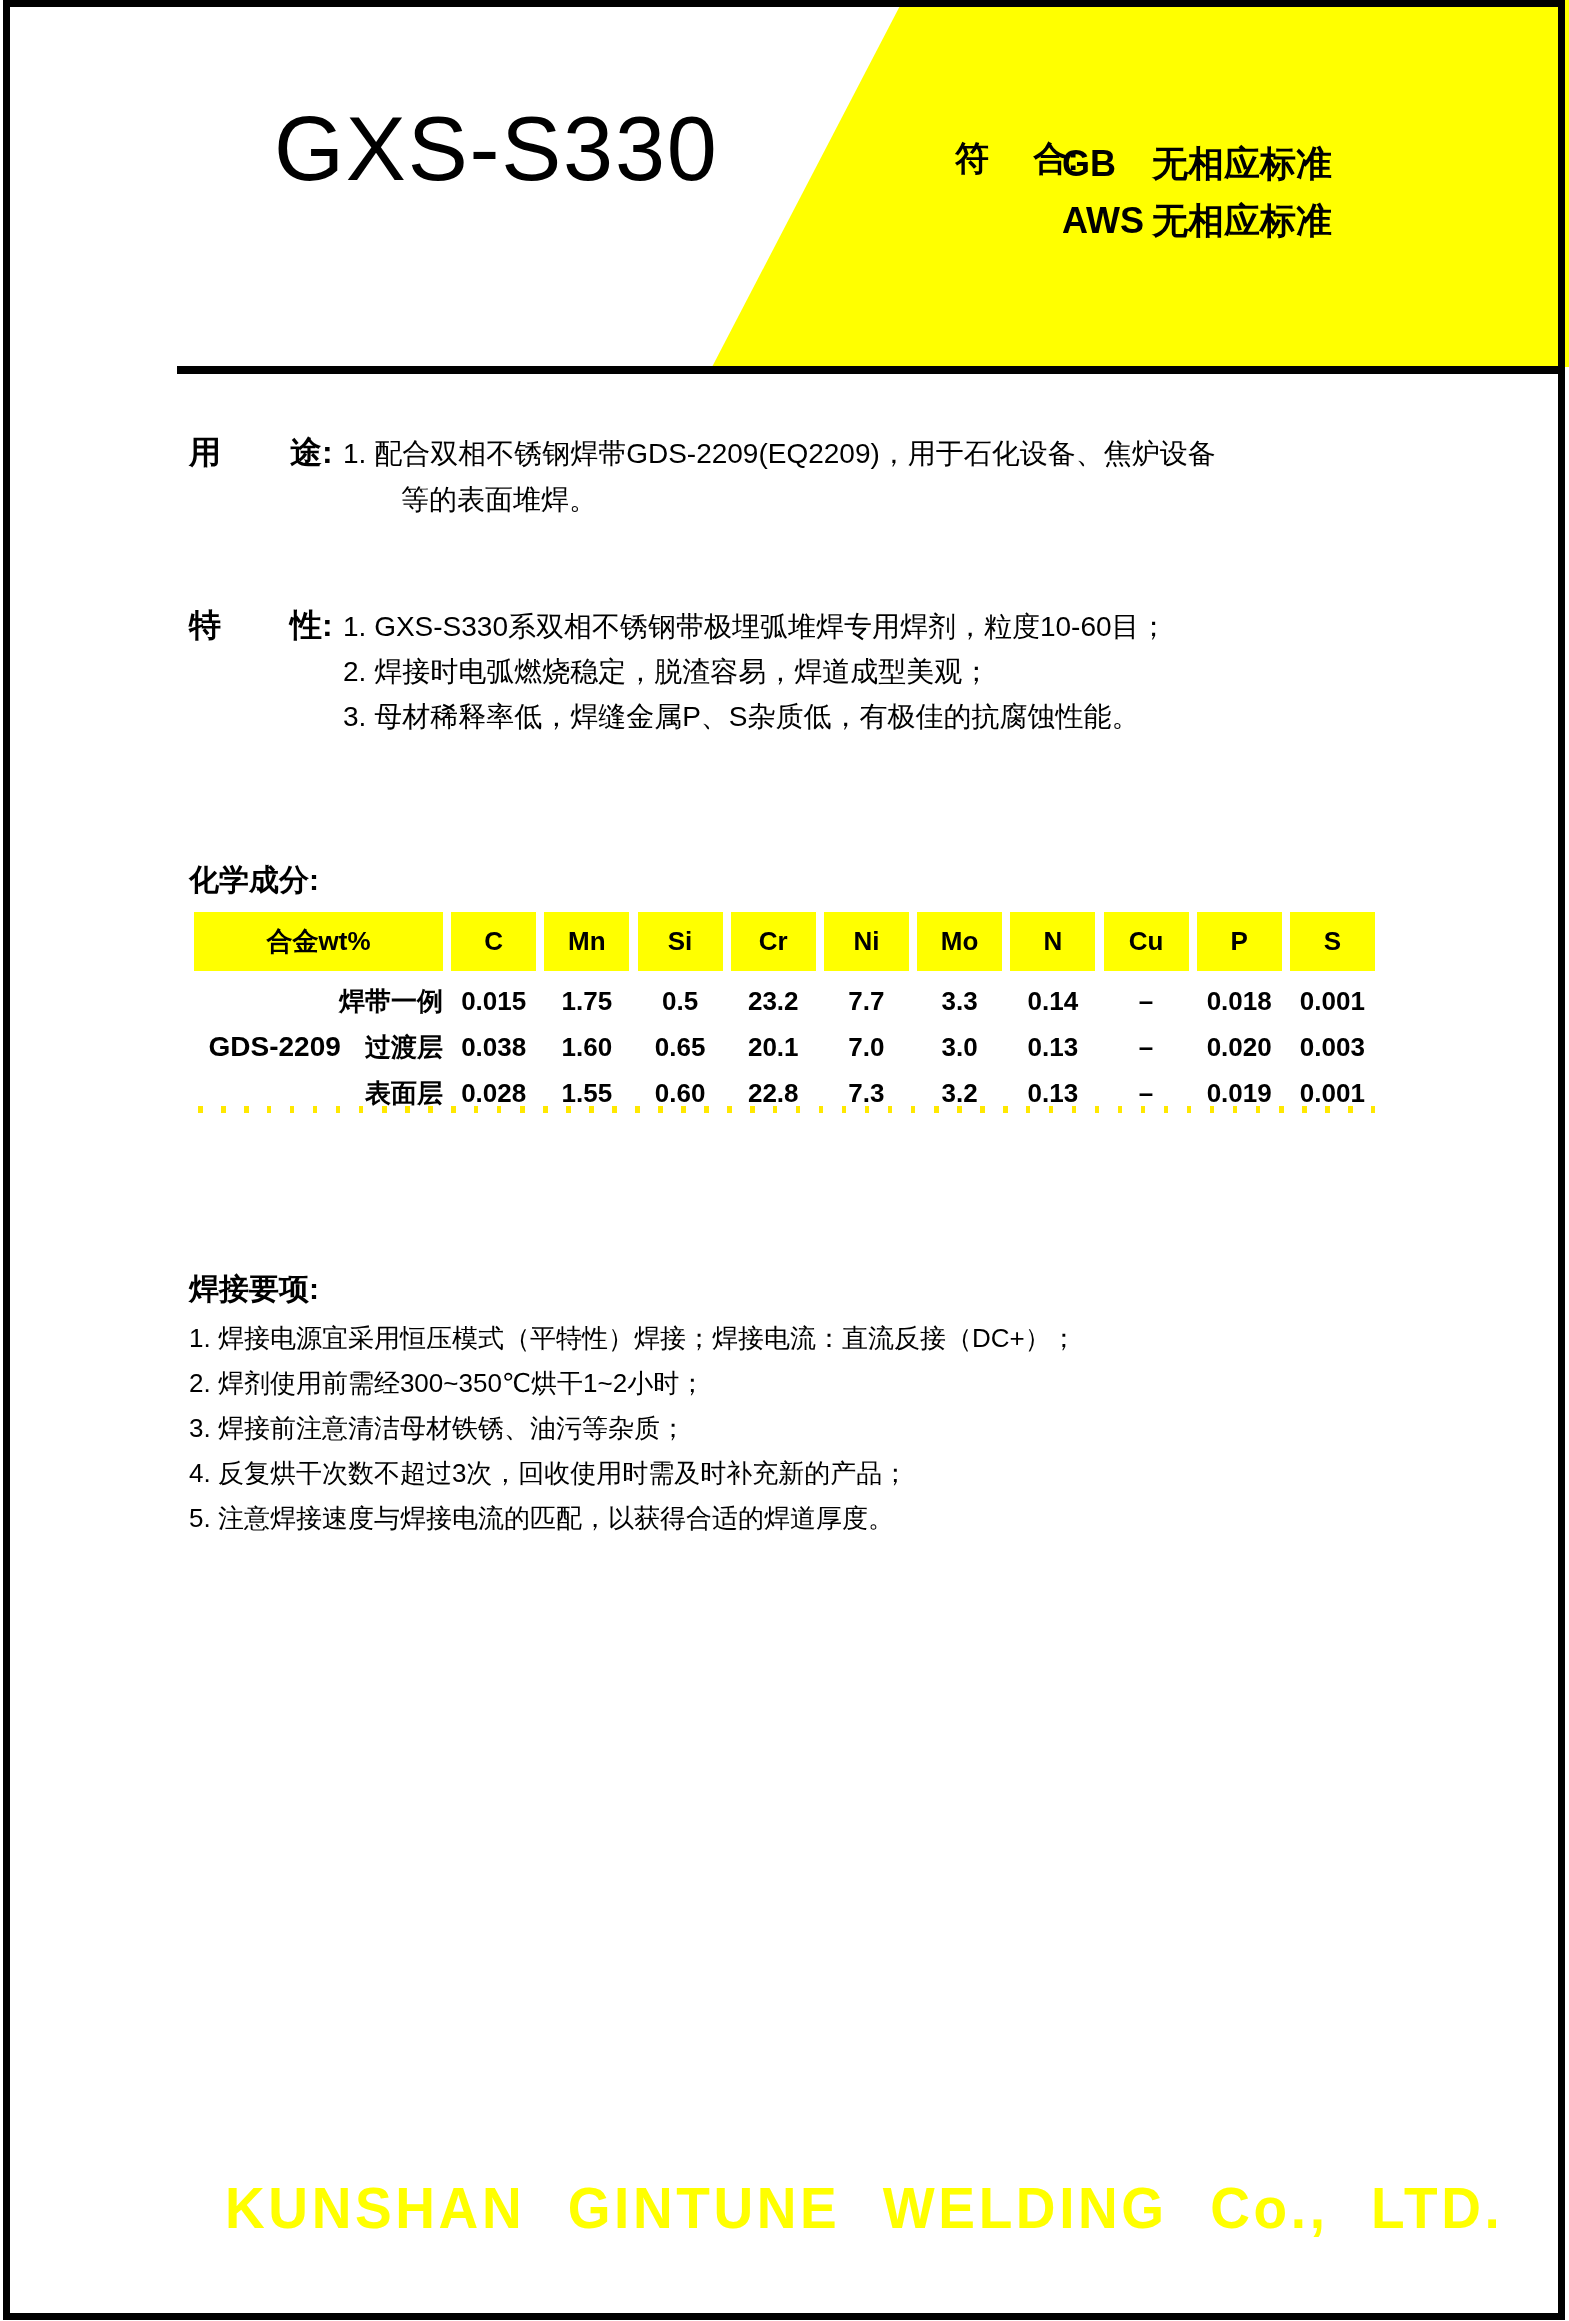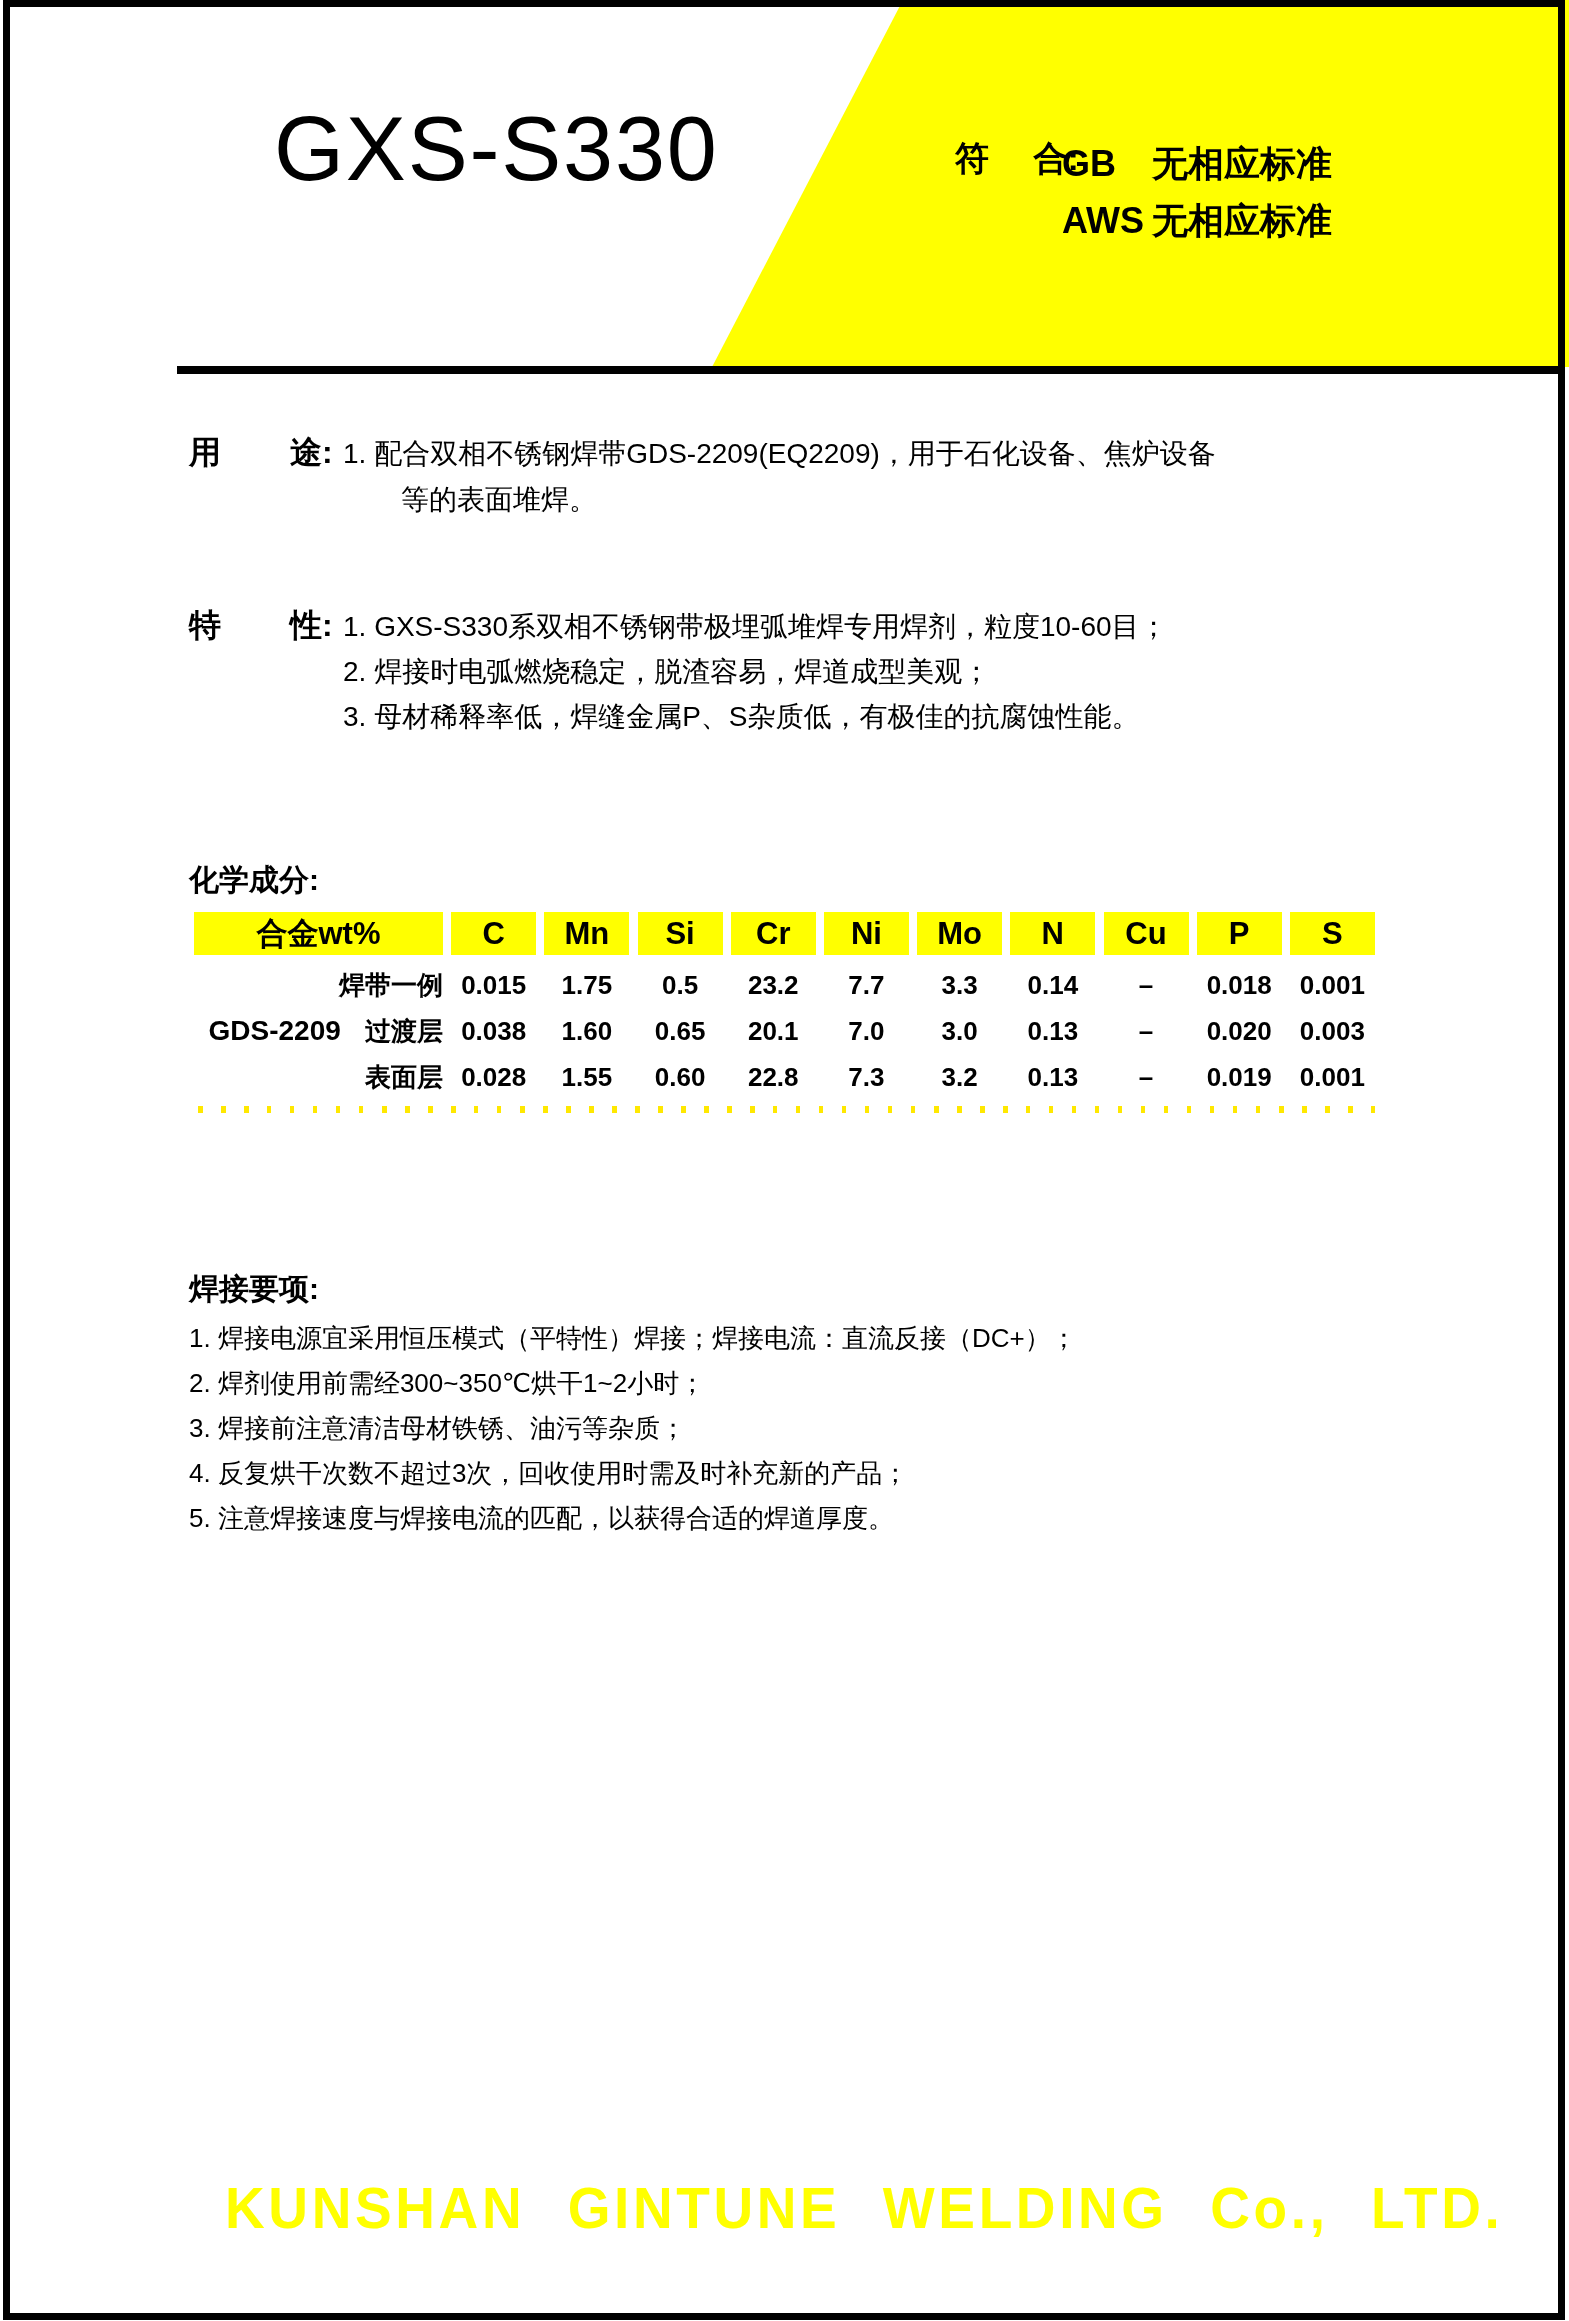--- a/index.html
+++ b/index.html
@@ -43,21 +43,21 @@
   }
   .sec-label{
     font-size:32px;font-weight:700;word-spacing:60px;white-space:nowrap;
   }
   .body-text{font-size:28px;line-height:46px;white-space:nowrap;}
   .usage-line2{padding-left:58px;}
   .heading{font-size:30px;font-weight:700;white-space:nowrap;}
   
   .chem-table{left:194px;top:912px;width:1204px;}
   .t-row{display:flex;align-items:center;}
-  .t-head{height:43px;font-size:31px;font-weight:700;}
+  .t-head{height:59px;font-size:26px;font-weight:700;}
   .t-col1{width:249px;display:flex;align-items:center;height:100%;}
   .t-head .t-col1{background:#ffff00;justify-content:center;}
   .t-cell{width:85px;margin-left:8.2px;height:100%;
           display:flex;align-items:center;justify-content:center;}
   .t-head .t-cell{background:#ffff00;}
   .t-data{height:46px;font-size:26px;font-weight:700;}
   .t-group{font-size:28px;font-weight:700;padding-left:14.5px;flex:0 0 auto;}
   .t-rowlabel{margin-left:auto;font-size:26px;font-weight:700;}
   .dotline{
     left:198px;top:1106px;width:1177px;height:7.3px;

